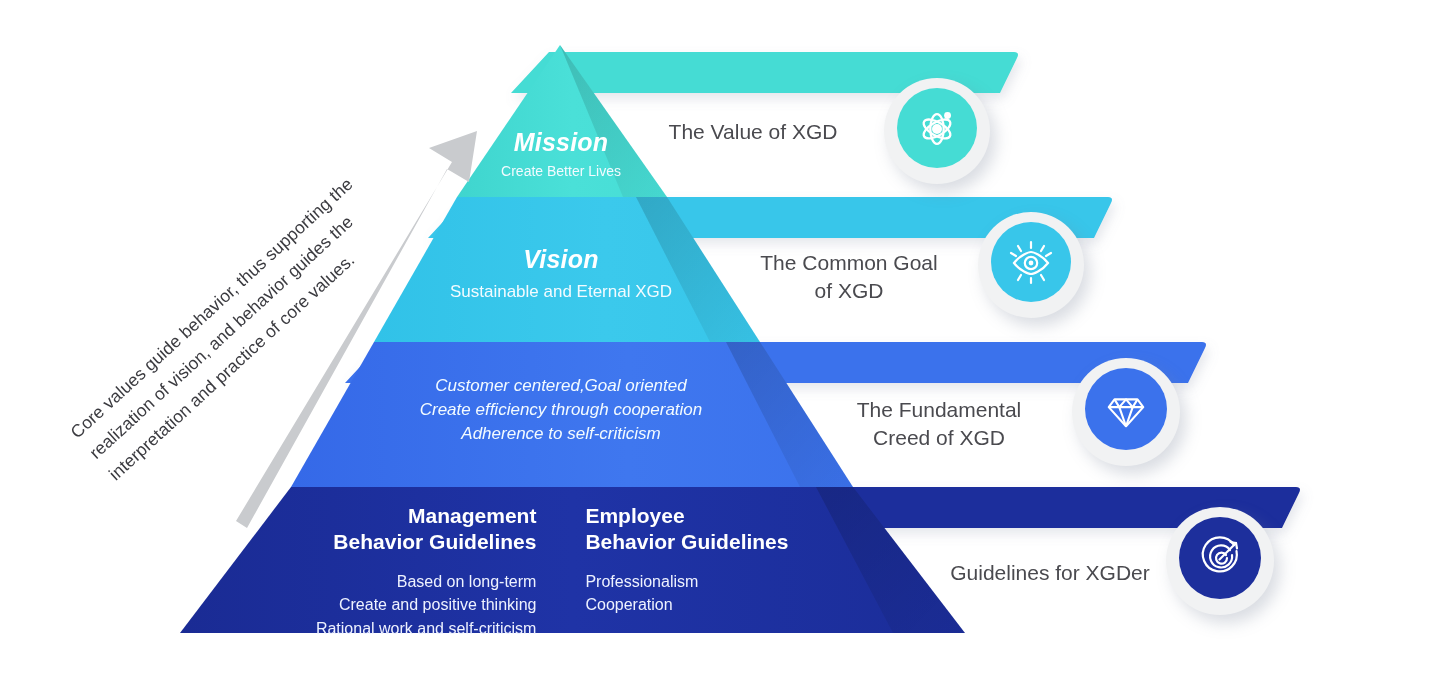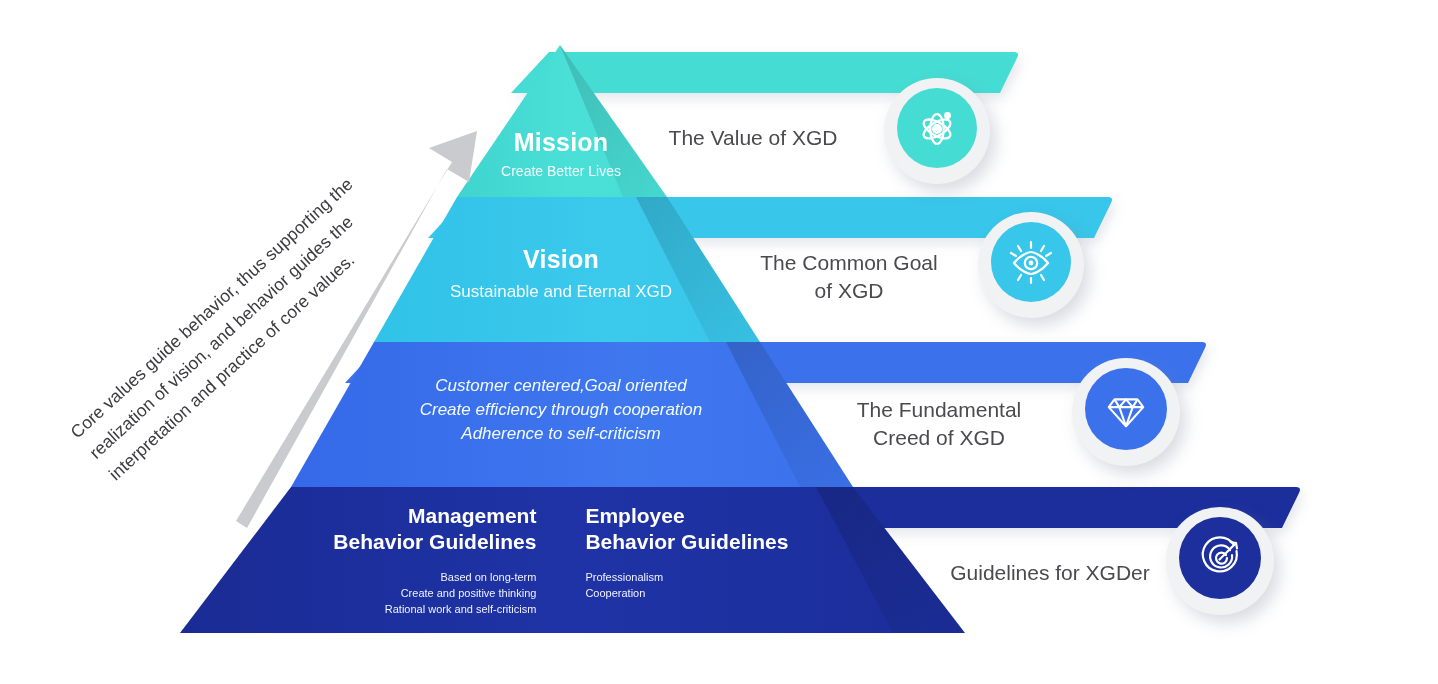--- a/index.html
+++ b/index.html
@@ -32,20 +32,21 @@
     text-align: center;
     color: #ffffff;
     line-height: 1.18;
     pointer-events: none;
   }
   .tier-title {
     font-size: 25px;
     font-weight: bold;
     letter-spacing: .2px;
     margin-bottom: 6px;
+    font-style: italic;
   }
   .tier-sub {
     font-size: 17px;
     font-weight: normal;
     line-height: 1.28;
     color: #f3fbff;
   }
 
   #t-mission { left: 401px; top: 128px; width: 320px; }
   #t-mission .tier-title { font-size: 25px; margin-bottom: 5px; }
@@ -69,34 +70,34 @@
   .bcol { color: #ffffff; }
   .bcol-left  { width: 270px; text-align: right; }
   .bcol-right { width: 244px; text-align: left; }
   .bcol-title {
     font-size: 21px;
     font-weight: bold;
     line-height: 1.22;
     margin-bottom: 16px;
   }
   .bcol-sub {
-    font-size: 11px;
+    font-size: 16px;
     line-height: 1.45;
     color: #eef2ff;
   }
 
   
   .callout {
     position: absolute;
     color: #4a4a4f;
     font-size: 21px;
     line-height: 1.32;
     text-align: center;
   }
-  #c-1 { left: 642px; top: 124px; width: 222px; }
+  #c-1 { left: 642px; top: 118px; width: 222px; }
   #c-2 { left: 740px; top: 249px; width: 218px; }
   #c-3 { left: 828px; top: 396px; width: 222px; }
   #c-4 { left: 918px; top: 559px; width: 264px; }
 
   
   .badge {
     position: absolute;
     border-radius: 50%;
     display: flex;
     align-items: center;

